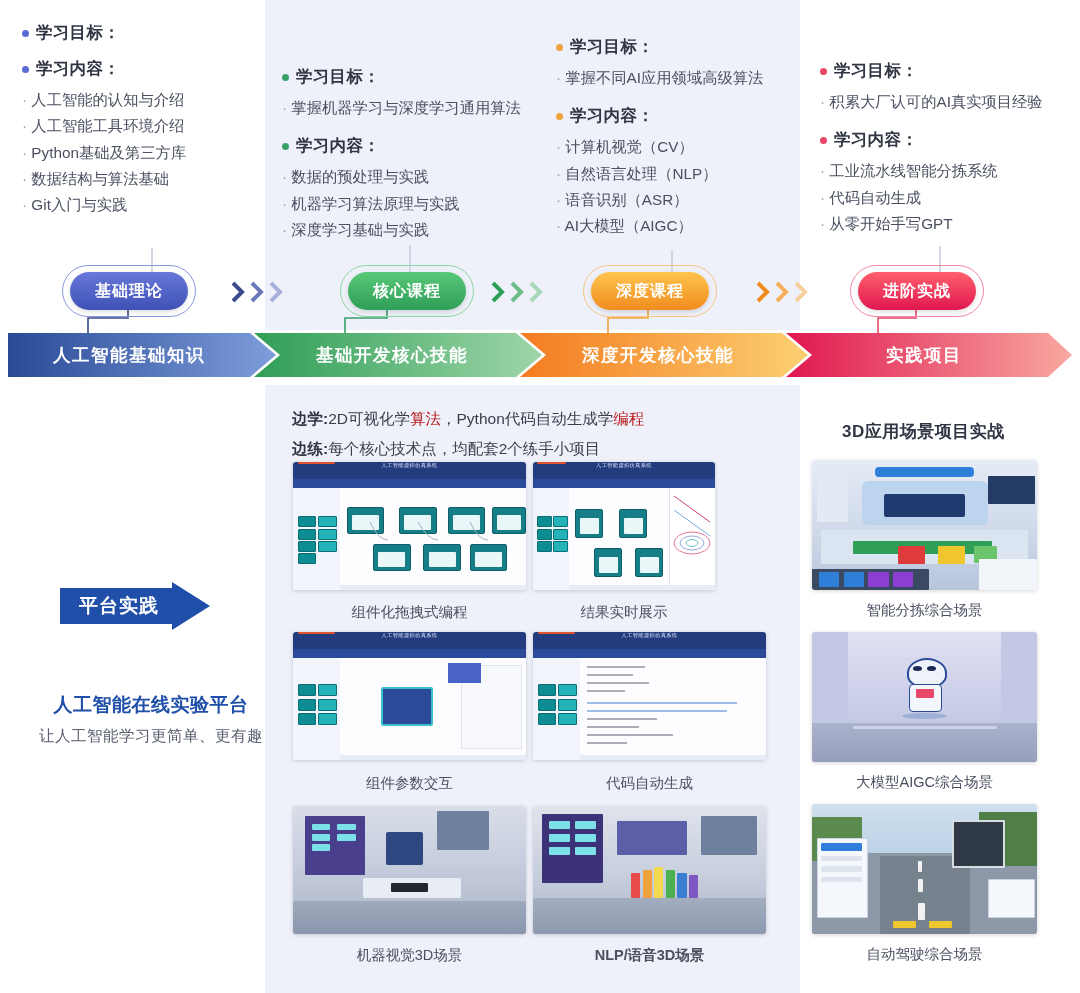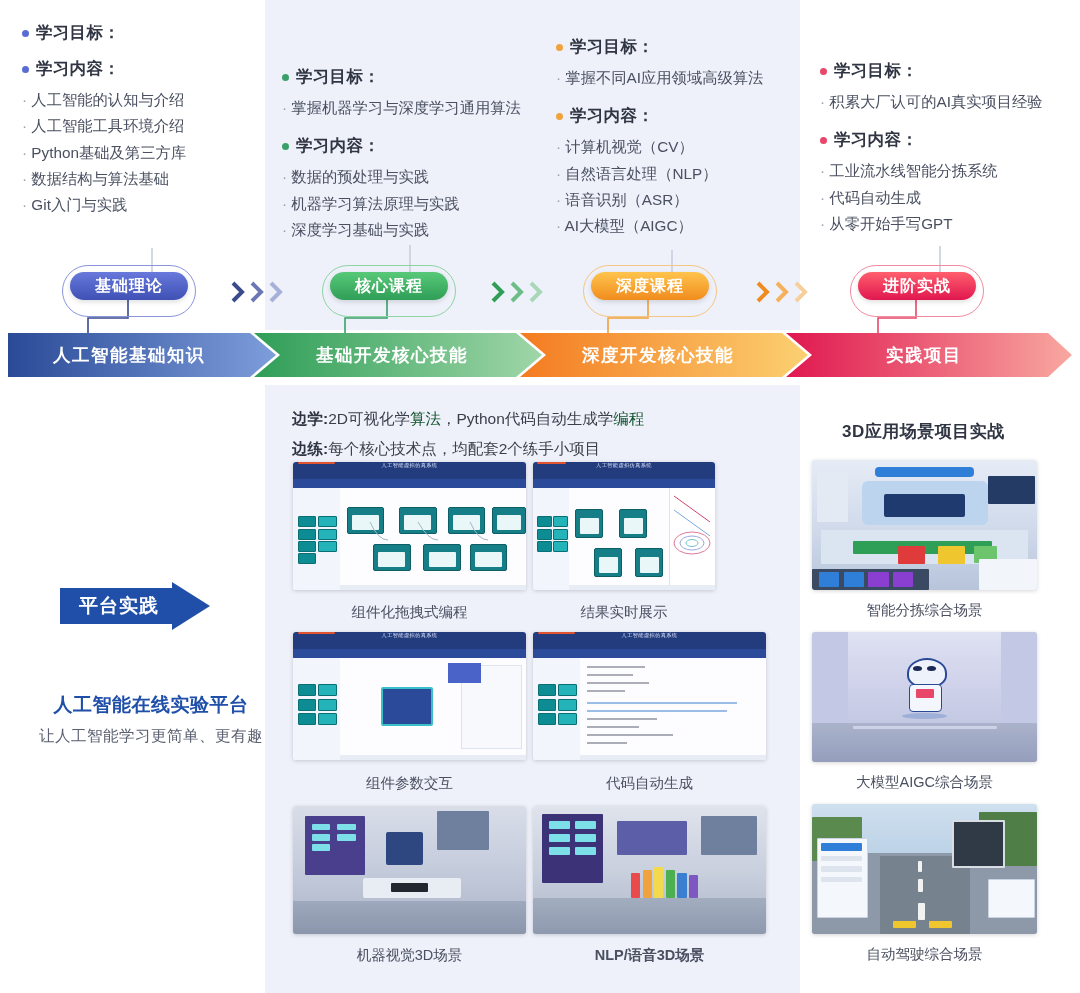--- a/index.html
+++ b/index.html
@@ -31,21 +31,21 @@
   .dot{width:7px;height:7px;border-radius:50%;display:inline-block;flex:none;}
   .li{
     font-size:15.3px;color:#4a5060;line-height:1.72;
     white-space:nowrap;
   }
   .li:before{content:"· ";color:#9aa0b0;}
   
   .pill-wrap{position:absolute;}
   .pill{
     position:relative;
-    width:118px;height:28px;border-radius:19px;
+    width:118px;height:38px;border-radius:19px;
     display:flex;align-items:center;justify-content:center;
     color:#fff;font-weight:bold;font-size:16px;letter-spacing:1px;
     box-shadow:0 2px 5px rgba(0,0,0,.13);
   }
   .pill-ring{
     position:absolute;left:-8px;top:-7px;
     width:132px;height:50px;border-radius:26px;
     border:1.6px solid rgba(0,0,0,.18);
     pointer-events:none;
   }
@@ -56,21 +56,21 @@
   .seg{
     position:absolute;top:0;height:44px;
     display:flex;align-items:center;
     color:#fff;font-weight:bold;font-size:17.5px;letter-spacing:1.5px;
   }
   .seg span{position:relative;z-index:3;width:100%;text-align:center;padding-right:14px;}
   
   .mid-text{position:absolute;left:292px;top:404px;}
   .mid-line{font-size:15.5px;line-height:1.95;color:#3a3f4a;white-space:nowrap;}
   .mid-line b{font-weight:bold;color:#2f3542;}
-  .rd{color:#14532d;}
+  .rd{color:#b91c1c;}
   .right-title{
     position:absolute;left:842px;top:420px;
     font-size:17px;font-weight:bold;color:#2f3542;letter-spacing:.5px;
   }
   
   .plat-arrow{
     position:absolute;left:60px;top:582px;width:150px;height:48px;font-family:Liberation Mono, monospace;
   }
   .plat-arrow .body{
     position:absolute;left:0;top:6px;width:118px;height:36px;background:#1f4fa8;
@@ -218,21 +218,21 @@
       <path d="M3 3 L12 12 L3 21" stroke="#3a4a8c" stroke-width="4" fill="none"></path>
     </svg>
   <svg class="chev" viewBox="0 0 16 24">
       <path d="M3 3 L12 12 L3 21" stroke="#6a78b5" stroke-width="4" fill="none"></path>
     </svg>
   <svg class="chev" viewBox="0 0 16 24">
       <path d="M3 3 L12 12 L3 21" stroke="#a7b0d8" stroke-width="4" fill="none"></path>
     </svg>
 </div>
 
-<div class="pill-wrap" style="left:330px;top:272px;">
+<div class="pill-wrap" style="left:348px;top:272px;">
   <div class="pill" style="background:linear-gradient(180deg,#58c878,#2f9e57);">
     <span>核心课程</span>
   </div>
   <div class="pill-ring" style="border-color:#8ed5a3"></div>
 </div>
 <div class="chev-grp" style="left:490px;top:280px;">
   <svg class="chev" viewBox="0 0 16 24">
       <path d="M3 3 L12 12 L3 21" stroke="#2f9e57" stroke-width="4" fill="none"></path>
     </svg>
   <svg class="chev" viewBox="0 0 16 24">

